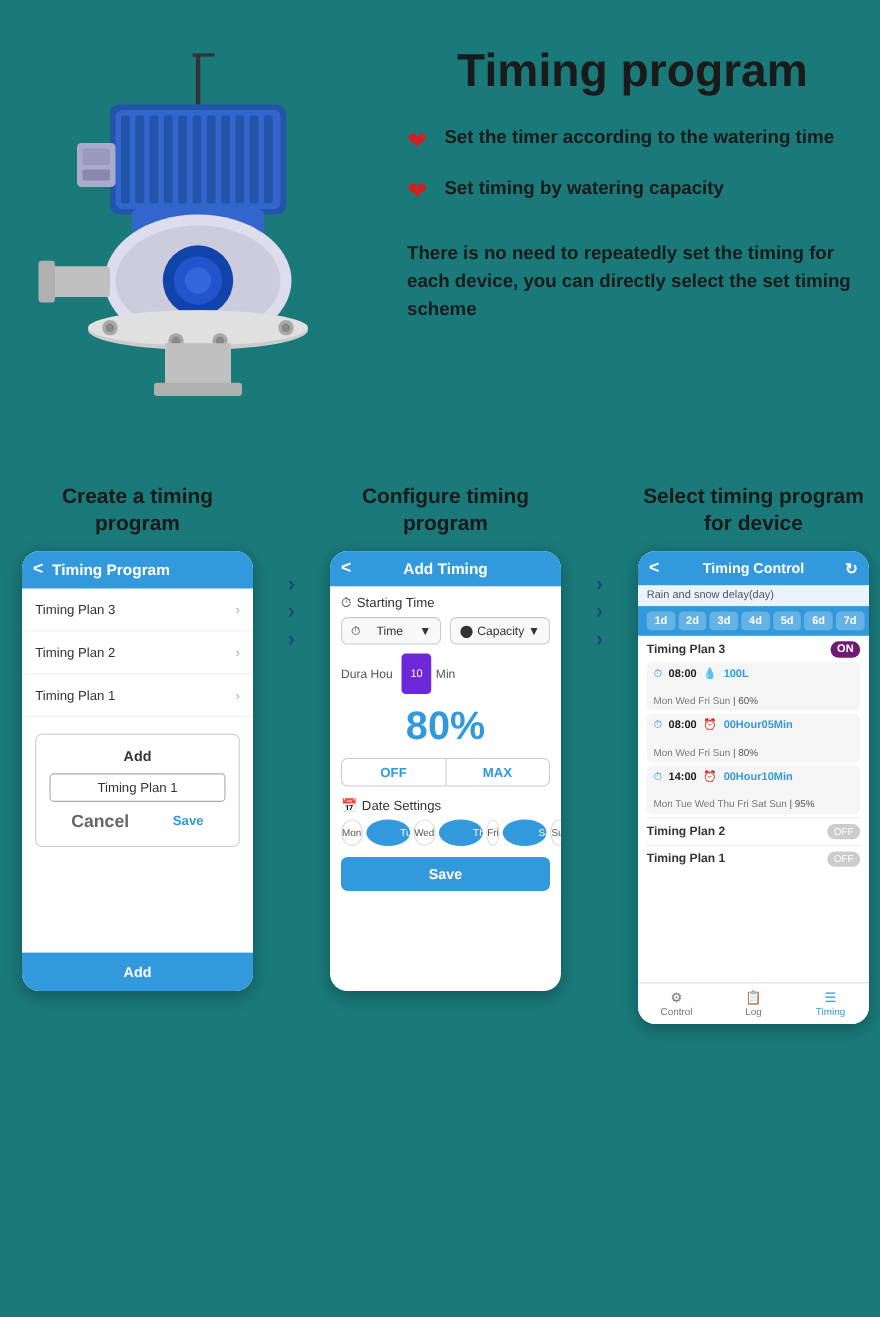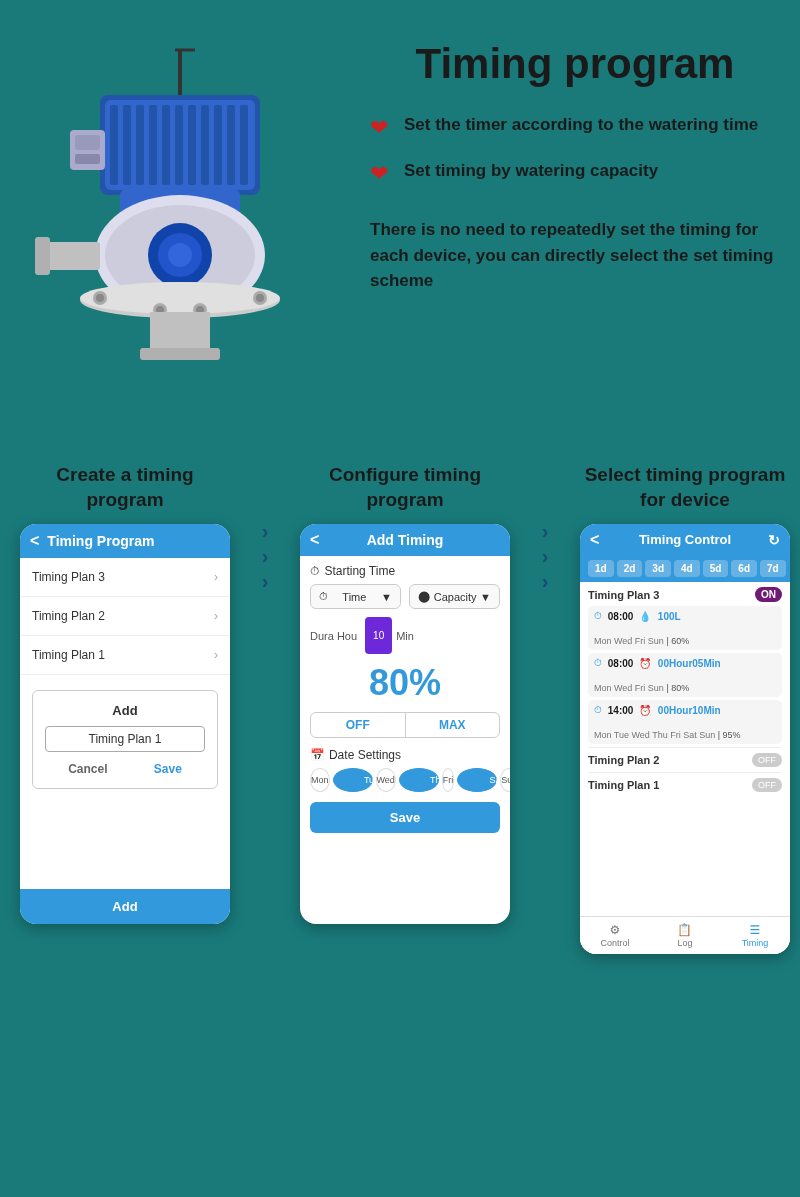--- a/index.html
+++ b/index.html
@@ -84,21 +84,20 @@
       flex-direction: column;
       align-items: center;
     }
     .phone-col-title {
       font-size: 19px;
       font-weight: bold;
       color: #1a1a1a;
       text-align: center;
       margin-bottom: 12px;
       line-height: 1.3;
-      margin-top: 23px;
     }
 
     
     .arrow-col {
       display: flex;
       align-items: center;
       justify-content: center;
       margin-top: 80px;
       min-width: 40px;
     }
@@ -160,21 +159,21 @@
       text-align: center;
       color: #333;
       background: white;
     }
     .p1-action-row {
       display: flex;
       justify-content: space-around;
       margin-top: 10px;
     }
     .p1-cancel-btn {
-      font-size: 12px;
+      font-size: 16px;
       color: #666;
       font-weight: bold;
     }
     .p1-save-btn {
       font-size: 12px;
       color: #3399dd;
       font-weight: bold;
     }
     .p1-bottom-bar {
       position: absolute;
@@ -657,20 +656,21 @@
         <span>Select timing program<br>for device</span>
       </div>
       <div class="phone-mockup" style="min-height:430px; position:relative;">
 
         <div class="p3-header">
           <span class="back-arr">&lt;</span>
           <span>Timing Control</span>
           <span class="refresh-icon">↻</span>
         </div>
 
+        <div class="p3-rain-label">Rain and snow delay(day)</div>
 
         <div class="p3-day-pills">
           <div class="p3-day-pill">1d</div>
           <div class="p3-day-pill">2d</div>
           <div class="p3-day-pill">3d</div>
           <div class="p3-day-pill">4d</div>
           <div class="p3-day-pill">5d</div>
           <div class="p3-day-pill">6d</div>
           <div class="p3-day-pill">7d</div>
         </div>

